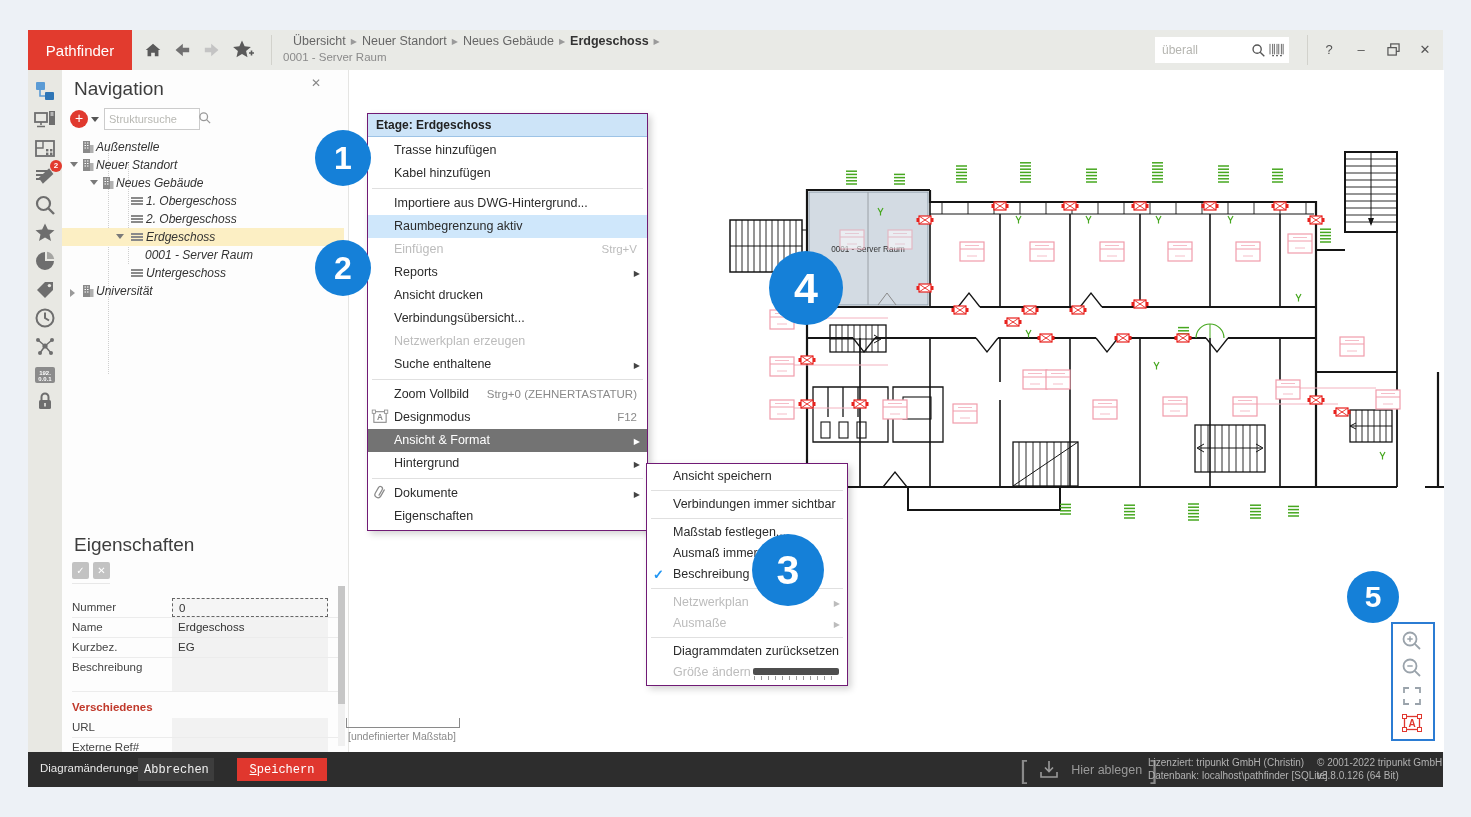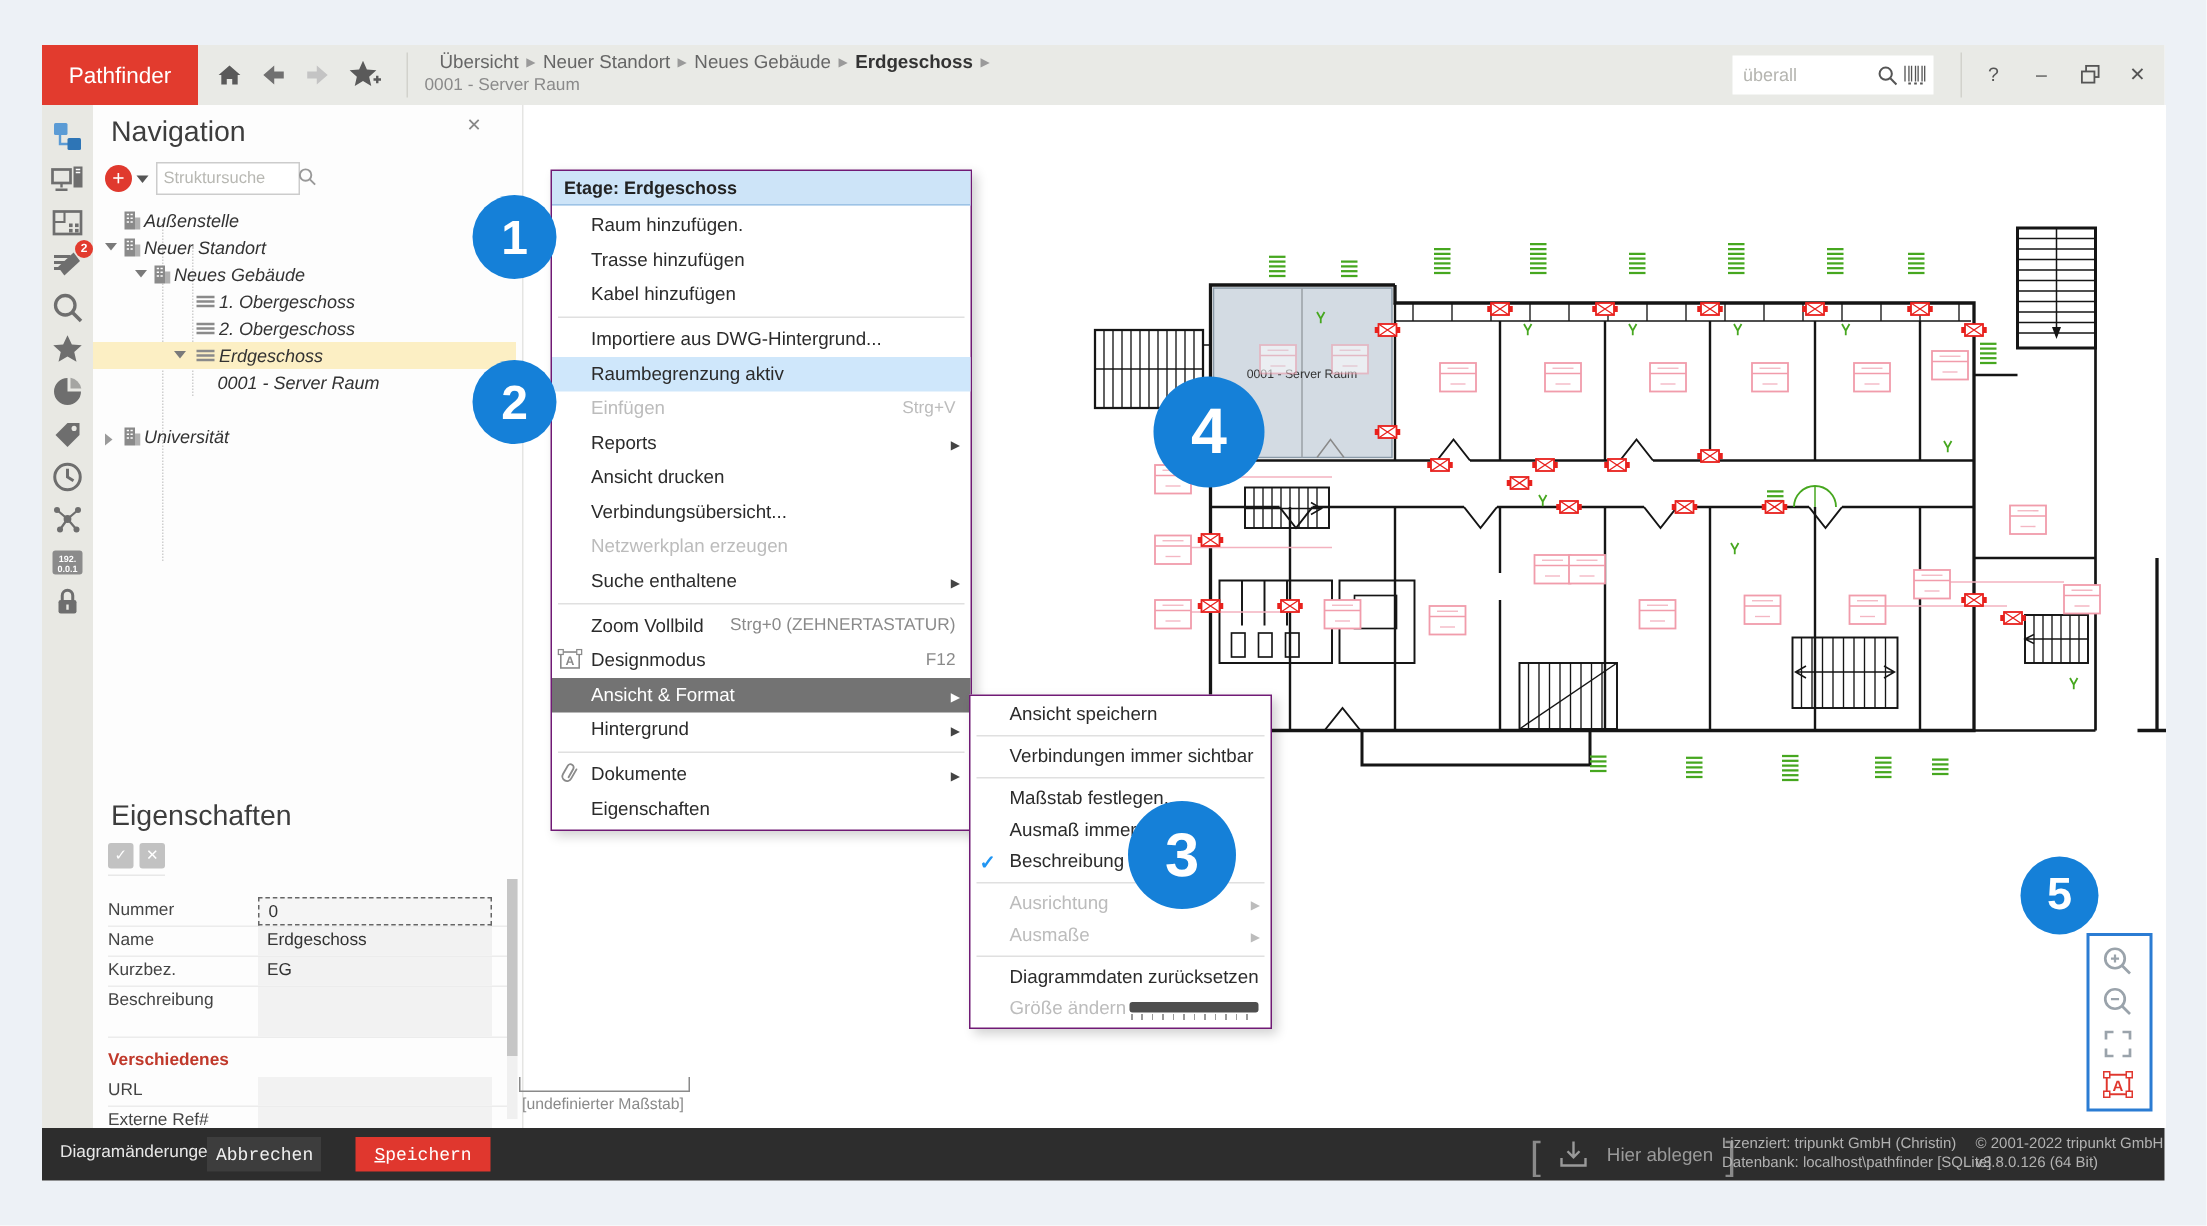--- a/index.html
+++ b/index.html
@@ -277,20 +277,26 @@
         <div class="tree-row sel" style="top: 98px;">
           <div class="tree-exp open" style="left: 54px;"></div>
           <span class="tree-ic" style="left: 68px;"><svg width="14" height="14" viewBox="0 0 14 14">
               <path d="M1,4 h12 M1,7 h12 M1,10 h12" stroke="#8a8a8a" stroke-width="1.8"></path>
             </svg></span>
           <span class="tree-label" style="left: 84px;">Erdgeschoss</span>
         </div>
         <div class="tree-row" style="top: 116px;">
           <span class="tree-label" style="left: 83px;">0001 - Server Raum</span>
         </div>
+        <div class="tree-row" style="top: 134px;">
+          <span class="tree-ic" style="left: 68px;"><svg width="14" height="14" viewBox="0 0 14 14">
+              <path d="M1,4 h12 M1,7 h12 M1,10 h12" stroke="#8a8a8a" stroke-width="1.8"></path>
+            </svg></span>
+          <span class="tree-label" style="left: 84px;">Untergeschoss</span>
+        </div>
         <div class="tree-row" style="top: 152px;">
           <div class="tree-exp closed" style="left: 8px;"></div>
           <span class="tree-ic" style="left: 19px;"><svg width="14" height="14" viewBox="0 0 14 14">
               <rect x="2" y="1" width="7" height="12" fill="#8a8a8a"></rect>
               <rect x="9" y="5" width="3.5" height="8" fill="#b0b0b0"></rect>
               <path d="M3.5,3 h1.5 M6,3 h1.5 M3.5,5.5 h1.5 M6,5.5 h1.5 M3.5,8 h1.5 M6,8 h1.5" stroke="#fff" stroke-width="1"></path>
             </svg></span>
           <span class="tree-label" style="left: 34px;">Universität</span>
         </div>
       </div>
@@ -863,23 +869,20 @@
       </g>
   </svg>
 
   <div class="scalebar"></div>
   <div class="scalelabel">[undefinierter Maßstab]</div>
 
   <div class="menu ctx">
     <div class="menu-header">Etage: Erdgeschoss</div>
     <div id="ctx-items" style="padding:2px 0;">
         <div class="menu-item">
-          <span class="mi-label">Raum hinzufügen.</span>
-        </div>
-        <div class="menu-item">
           <span class="mi-label">Trasse hinzufügen</span>
         </div>
         <div class="menu-item">
           <span class="mi-label">Kabel hinzufügen</span>
         </div>
         <div class="menu-sep"></div>
         <div class="menu-item">
           <span class="mi-label">Importiere aus DWG-Hintergrund...</span>
         </div>
         <div class="menu-item hl">
@@ -958,21 +961,21 @@
         </div>
         <div class="menu-item">
           <span class="mi-label">Ausmaß immer sichtbar</span>
         </div>
         <div class="menu-item">
           <span class="mi-check">✓</span>
           <span class="mi-label">Beschreibung zeigen</span>
         </div>
         <div class="menu-sep"></div>
         <div class="menu-item disabled">
-          <span class="mi-label">Ausrichtung</span>
+          <span class="mi-label">Netzwerkplan</span>
           <span class="mi-arrow">▶</span>
         </div>
         <div class="menu-item disabled">
           <span class="mi-label">Ausmaße</span>
           <span class="mi-arrow">▶</span>
         </div>
         <div class="menu-sep"></div>
         <div class="menu-item">
           <span class="mi-label">Diagrammdaten zurücksetzen</span>
         </div>

